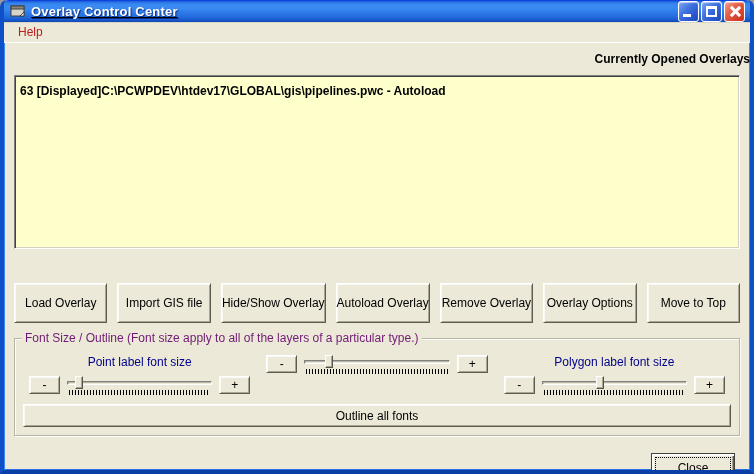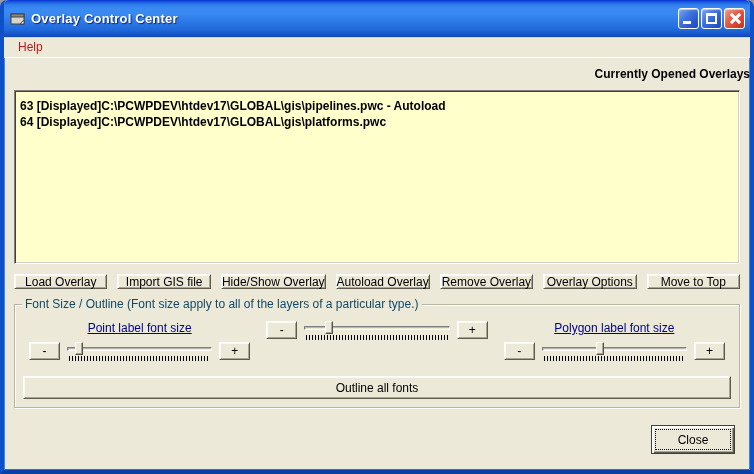--- a/index.html
+++ b/index.html
@@ -7,23 +7,24 @@
   .window {
     width:754px; height:474px; position:relative;
     background:#ECE9D8;
     border-left:4px solid #0D50C8; border-right:4px solid #0D50C8; border-bottom:4px solid #0A3FA8;
     border-radius:7px 7px 0 0;
     box-shadow: inset 1px 0 0 #3E86F0, inset -1px 0 0 #3E86F0, inset 0 -1px 0 #2E6FE0;
     overflow:hidden;
   }
   
   .titlebar {
-    height:37px; display:flex; align-items:center; padding:0 5px 0 6px;
+    height:22px; display:flex; align-items:center; padding:0 5px 0 6px;
     border-radius:5px 5px 0 0;
     background:linear-gradient(180deg,#0831D9 0%,#1C5FDE 6%,#3180EC 14%,#3B8AF2 24%,#3789F1 40%,#2E7BE8 55%,#2872E2 68%,#2169DB 80%,#1758CC 91%,#0F47B4 100%);
+    text-decoration:underline;
   }
   .titleicon { width:16px; height:16px; margin-right:5px; flex:0 0 auto; }
   .title {
     color:#fff; font-weight:bold; font-size:13px; flex:1 1 auto;
     text-shadow:1px 1px 1px #0B2A80; letter-spacing:0.2px;
     white-space:nowrap; overflow:hidden;
   }
   .caption-buttons { display:flex; gap:2px; flex:0 0 auto; }
   .cap-btn {
     width:21px; height:21px; border-radius:3px; position:relative; cursor:default;
@@ -56,53 +57,53 @@
   .list-item { font-weight:bold; font-size:12px; line-height:16px; color:#000; white-space:nowrap; }
   
   .btn3d {
     font-family:"Liberation Sans", sans-serif; font-size:12px; color:#000;
     background:#ECE9D8;
     border:1px solid; border-color:#FFFFFF #5E5B4F #5E5B4F #FFFFFF;
     box-shadow: inset 1px 1px 0 #FAF9F4, inset -1px -1px 0 #A9A694;
     cursor:default;
   }
   .btn-row { margin:10px 10px 0 10px; display:flex; gap:10px; }
-  .btn-row .btn3d { flex:1 1 0; height:15px; white-space:nowrap; }
+  .btn-row .btn3d { flex:1 1 0; height:40px; white-space:nowrap;margin-top:24px; }
   
   .groupbox {
     margin:15px 10px 0 10px; position:relative;
     border:1px solid #B7B4A2;
     box-shadow: 1px 1px 0 #fff, inset 1px 1px 0 #fff;
     padding:16px 6px 8px 6px;
   }
   .group-title {
     position:absolute; top:-8px; left:7px; background:#ECE9D8; padding:0 3px;
-    font-size:12px; color:#0c4a6e; white-space:nowrap;
+    font-size:12px; color:#701a75; white-space:nowrap;
   }
   .sliders-row { display:flex; }
   .slider-col { flex:1 1 0; }
-  .slider-label { text-align:center; color:#00008B; font-size:12px; margin-bottom:7px; white-space:nowrap;text-decoration:underline; }
+  .slider-label { text-align:center; color:#00008B; font-size:12px; margin-bottom:7px; white-space:nowrap; }
   .slider-controls { display:flex; align-items:flex-start; gap:7px; padding:0 8px; }
   .step-btn { width:31px; height:18px; font-size:12px; line-height:14px; flex:0 0 auto; }
   .slider { flex:1 1 auto; position:relative; height:19px; }
   .track {
     position:absolute; left:0; right:0; top:5px; height:4px; background:#ECE9D8;
     border:1px solid; border-color:#808080 #fff #fff #808080;
     box-shadow: inset 1px 1px 0 #B9B6A5;
   }
   .thumb {
     position:absolute; top:0; width:8px; height:13px; background:#ECE9D8;
     border:1px solid; border-color:#fff #55524A #55524A #fff;
     box-shadow: inset -1px -1px 0 #A9A694;
   }
   .ticks {
     position:absolute; left:2px; right:2px; bottom:0; height:5px;
     background:repeating-linear-gradient(to right,#000 0 1px,transparent 1px 3px);
   }
-  .outline-btn { display:block; margin:15px 2px 0 2px; width:calc(100% - 4px); height:23px; }
+  .outline-btn { display:block; margin:9px 2px 0 2px; width:calc(100% - 4px); height:23px; }
   
   .close-row { margin:17px 15px 0 0; text-align:right; }
   .close-btn {
     width:84px; height:29px; font-size:12px;
     border:1px solid #40403A;
     box-shadow: inset 1px 1px 0 #fff, inset 2px 2px 0 #FAF9F4, inset -1px -1px 0 #5E5B4F, inset -2px -2px 0 #A9A694;
     outline:1px dotted #000; outline-offset:-5px;
     background:#ECE9D8;
   }
 </style>
@@ -132,21 +133,20 @@
   </div>
 
   <div class="menubar">
     <span class="menu-item">Help</span>
   </div>
 
   <div class="heading">Currently Opened Overlays</div>
 
   <div class="listbox">
     <div class="list-item">63 [Displayed]C:\PCWPDEV\htdev17\GLOBAL\gis\pipelines.pwc - Autoload</div>
-    <div class="list-item">64 [Displayed]C:\PCWPDEV\htdev17\GLOBAL\gis\platforms.pwc</div>
   </div>
 
   <div class="btn-row">
     <button class="btn3d">Load Overlay</button>
     <button class="btn3d">Import GIS file</button>
     <button class="btn3d">Hide/Show Overlay</button>
     <button class="btn3d">Autoload Overlay</button>
     <button class="btn3d">Remove Overlay</button>
     <button class="btn3d">Overlay Options</button>
     <button class="btn3d">Move to Top</button>

